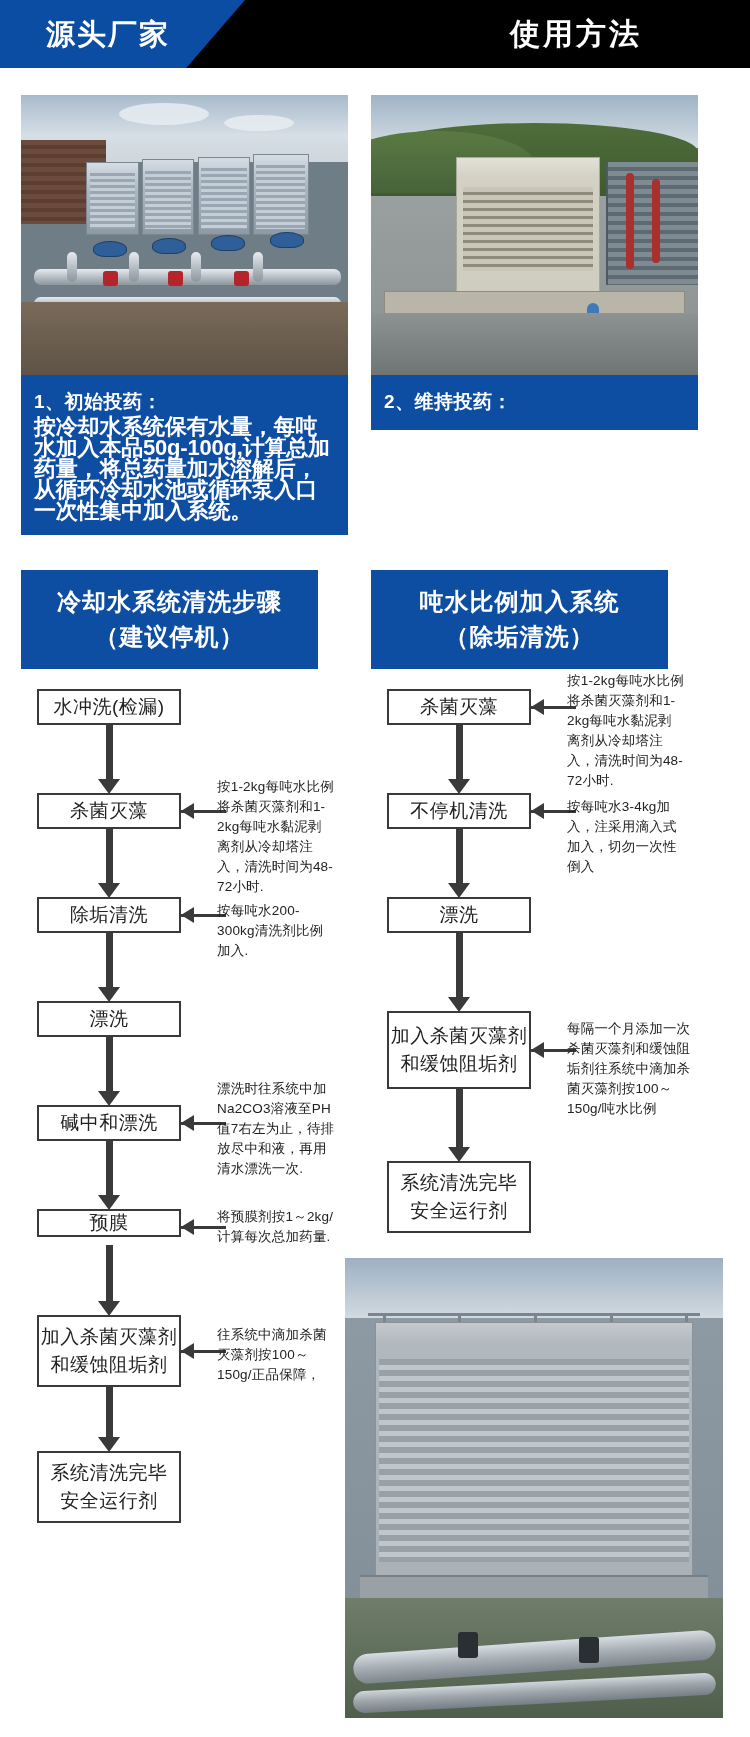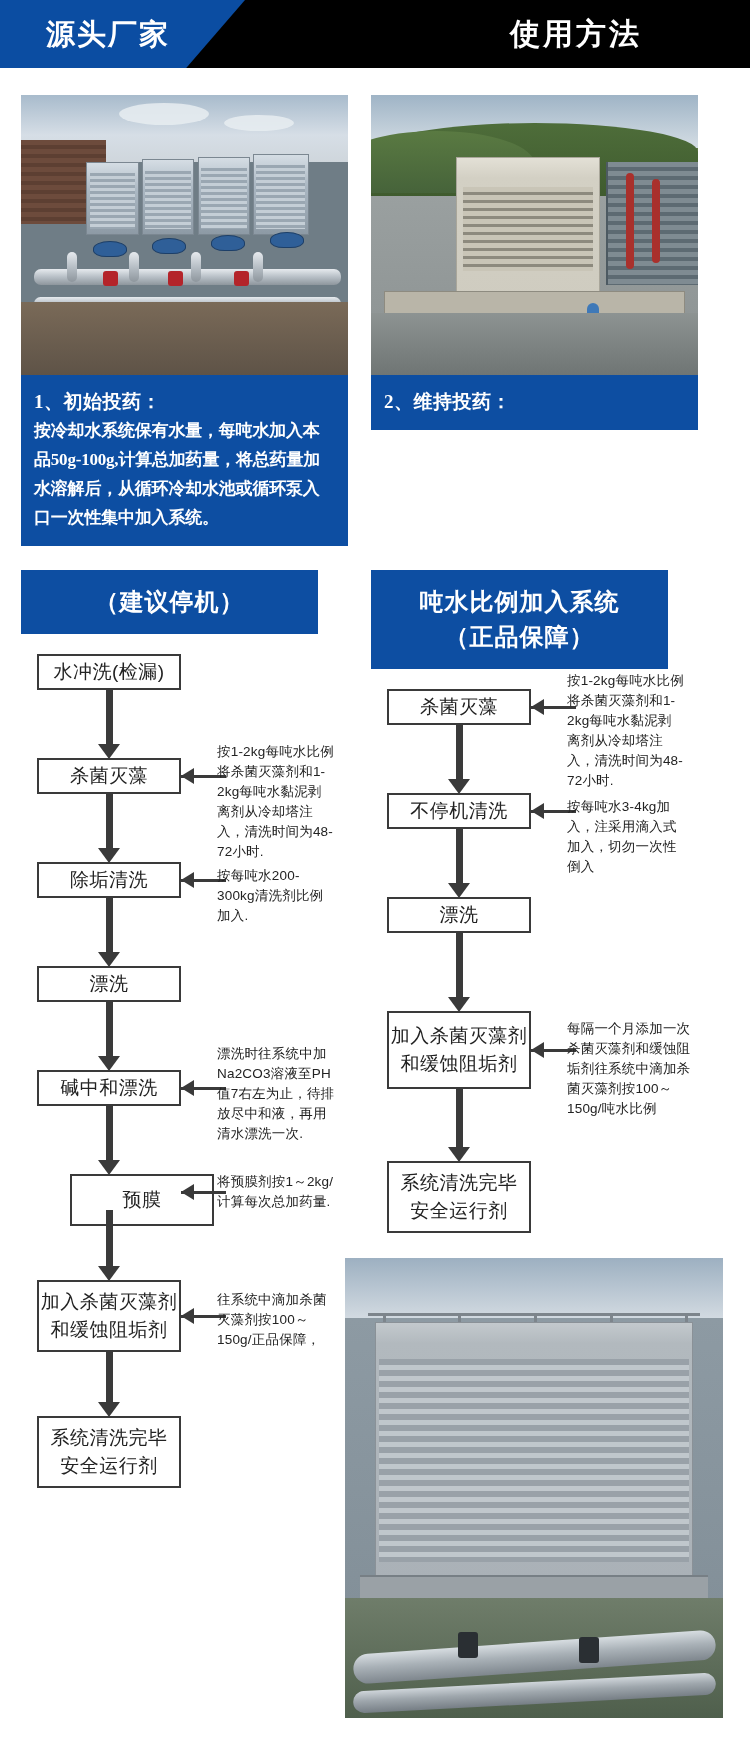--- a/index.html
+++ b/index.html
@@ -64,21 +64,20 @@
 
   
   .cards {
     position: absolute;
     left: 0; top: 68px;
     width: 750px;
   }
   .card {
     position: absolute;
     width: 395px;
-    font-family: Liberation Serif, serif;
   }
   .card-left  { left: 21px;  top: 27px; }
   .card-right { left: 371px; top: 27px; }
 
   .photo {
     position: relative;
     width: 327px;
     height: 280px;
     overflow: hidden;
     background: #5a6a72;
@@ -138,23 +137,23 @@
     color: #ffffff;
     padding: 12px 13px 14px 13px;
   }
   .caption-title {
     font-size: 19px;
     font-weight: bold;
     line-height: 29px;
     letter-spacing: .5px;
   }
   .caption-body {
-    font-size: 17px;
-    font-weight: bold;
-    line-height: 29px;
+    font-size: 22px;
+    font-weight: bold;
+    line-height: 21px;
     letter-spacing: -.2px;
   }
 
   
   .flow-col { position: absolute; width: 330px; }
   .flow-left  { left: 21px;  top: 570px; }
   .flow-right { left: 371px; top: 570px; }
 
   .sect-head {
     width: 297px;
@@ -312,20 +311,21 @@
         <div class="base"></div>
       </div>
       <div class="caption">
         <div class="caption-title">2、维持投药：</div>
       </div>
     </div>
   </div>
 
   <div class="flow-col flow-left">
     <div class="sect-head">
+      <div>冷却水系统清洗步骤</div>
       <div>（建议停机）</div>
     </div>
 
     <div class="flow-body" style="height:760px;">
 
       <div class="node" style="left:16px;top:0px;width:144px;height:36px;">
         <span>水冲洗(检漏)</span>
       </div>
       <div class="arrow-v" style="left:85px;top:36px;height:58px;"></div>
       <div class="arrow-head" style="left:77px;top:90px;"></div>
@@ -356,21 +356,21 @@
 
       <div class="node" style="left:16px;top:416px;width:144px;height:36px;">
         <span>碱中和漂洗</span>
       </div>
       <div class="arrow-h" style="left:160px;top:433px;width:45px;"></div>
       <div class="arrow-head-l" style="left:160px;top:426px;"></div>
       <div class="annot" style="left:196px;top:390px;width:118px;">漂洗时往系统中加Na2CO3溶液至PH值7右左为止，待排放尽中和液，再用清水漂洗一次.</div>
       <div class="arrow-v" style="left:85px;top:452px;height:58px;"></div>
       <div class="arrow-head" style="left:77px;top:506px;"></div>
 
-      <div class="node" style="left:16px;top:520px;width:144px;height:52px;margin-left:33px;">
+      <div class="node" style="left:16px;top:520px;width:144px;height:28px;">
         <span>预膜</span>
       </div>
       <div class="arrow-h" style="left:160px;top:537px;width:45px;"></div>
       <div class="arrow-head-l" style="left:160px;top:530px;"></div>
       <div class="annot" style="left:196px;top:518px;width:118px;">将预膜剂按1～2kg/计算每次总加药量.</div>
       <div class="arrow-v" style="left:85px;top:556px;height:60px;"></div>
       <div class="arrow-head" style="left:77px;top:612px;"></div>
 
       <div class="node" style="left:16px;top:626px;width:144px;height:72px;flex-direction:column;">
         <span>加入杀菌灭藻剂</span>
@@ -385,21 +385,21 @@
       <div class="node" style="left:16px;top:762px;width:144px;height:72px;flex-direction:column;">
         <span>系统清洗完毕</span>
         <span>安全运行剂</span>
       </div>
     </div>
   </div>
 
   <div class="flow-col flow-right">
     <div class="sect-head">
       <div>吨水比例加入系统</div>
-      <div>（正品保障）</div>
+      <div>（除垢清洗）</div>
     </div>
 
     <div class="flow-body" style="height:520px;">
 
       <div class="node" style="left:16px;top:0px;width:144px;height:36px;">
         <span>杀菌灭藻</span>
       </div>
       <div class="arrow-h" style="left:160px;top:17px;width:45px;"></div>
       <div class="arrow-head-l" style="left:160px;top:10px;"></div>
       <div class="annot" style="left:196px;top:-18px;width:118px;">按1-2kg每吨水比例将杀菌灭藻剂和1-2kg每吨水黏泥剥离剂从冷却塔注入，清洗时间为48-72小时.</div>

